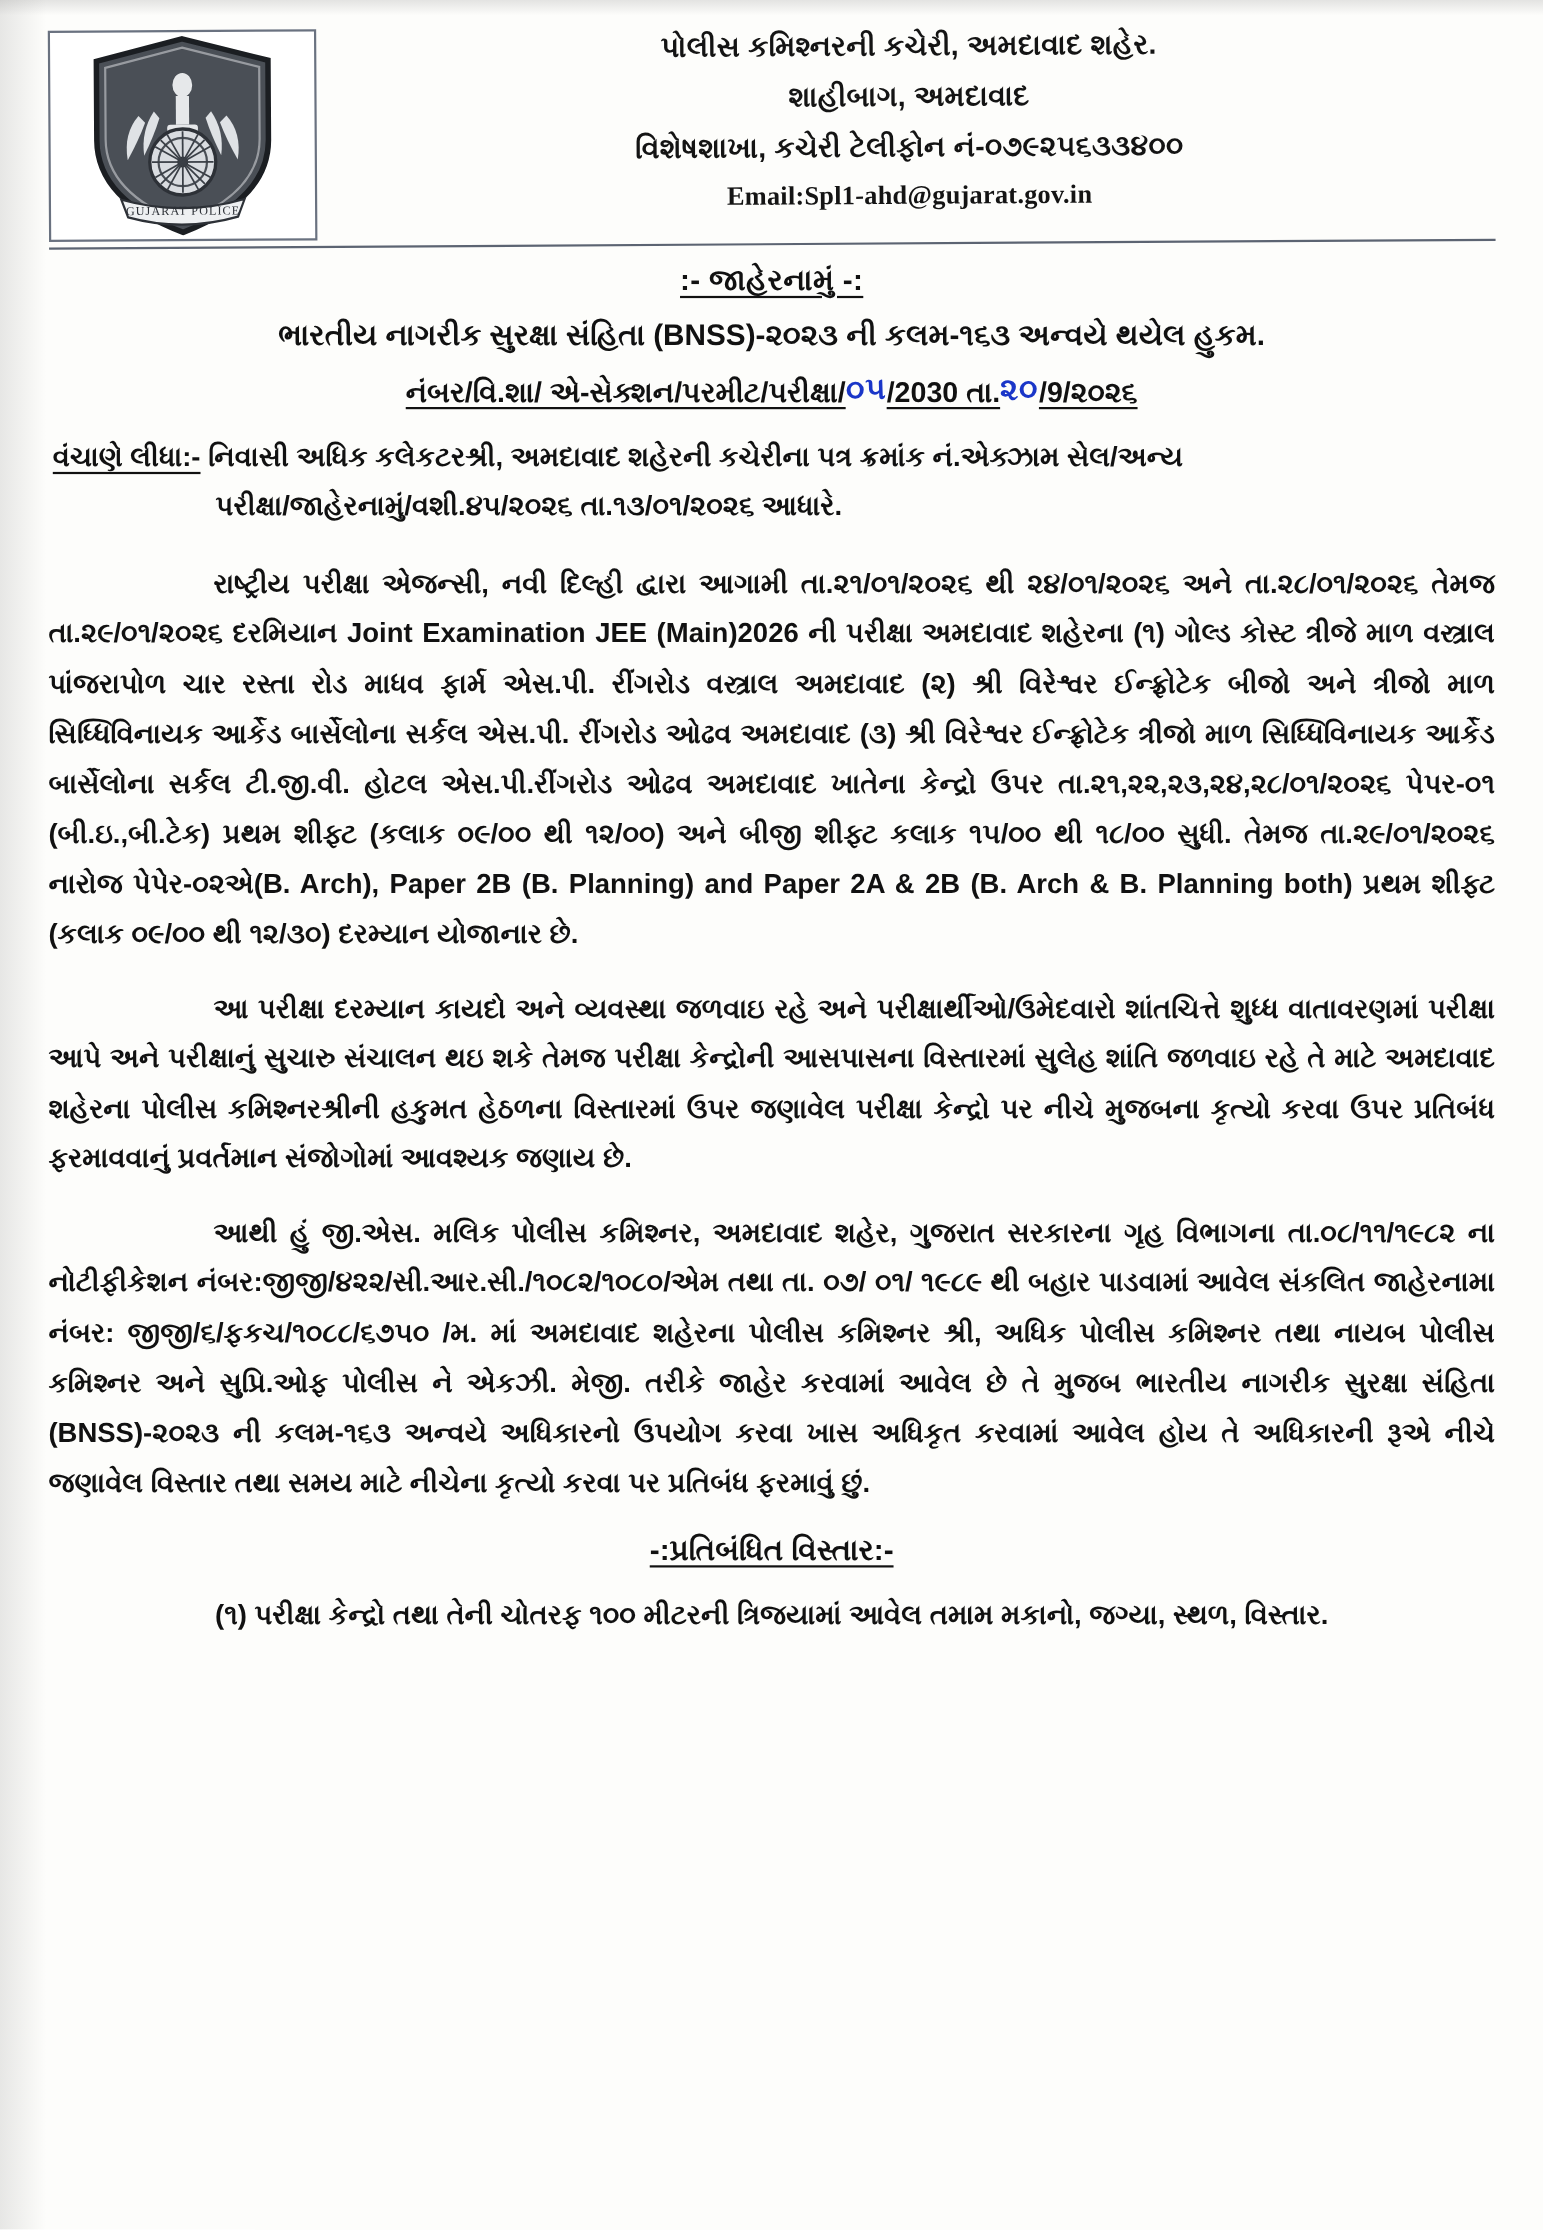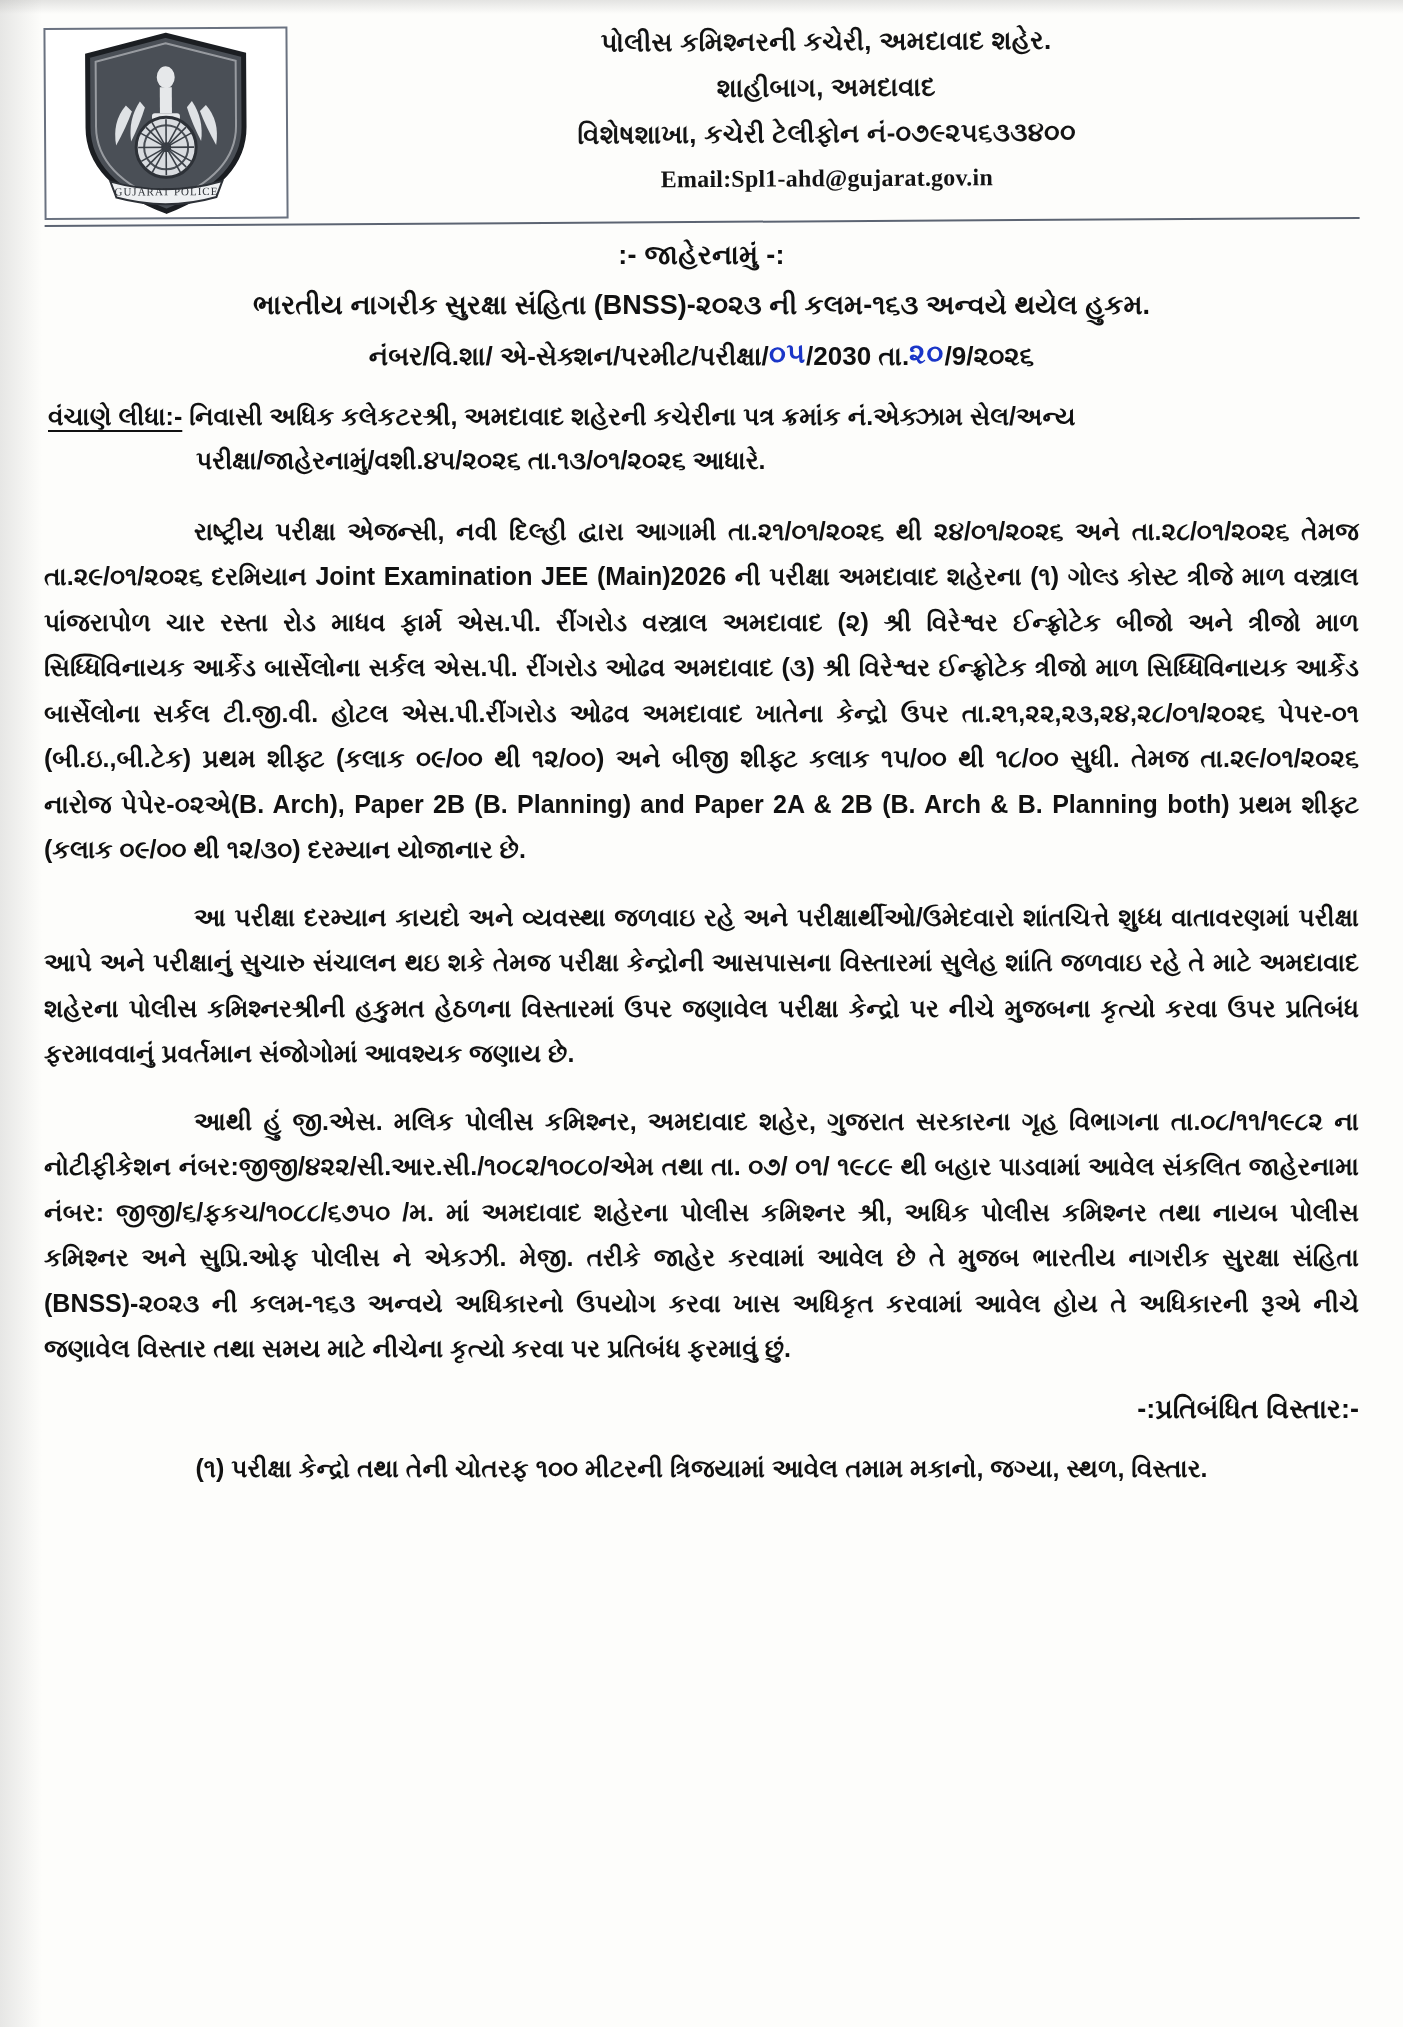--- a/index.html
+++ b/index.html
@@ -90,21 +90,21 @@
   }
 
   
   .doc-body {
     position: absolute;
     left: 44px;
     top: 232px;
     width: 1315px;
   }
   .center { text-align: center; }
-  .u { text-underline-offset: 5px; }
+  .u { text-decoration: underline; text-underline-offset: 5px; }
 
   .title-notice {
     font-family: "Liberation Sans", "DejaVu Sans", sans-serif;
     font-size: 27px;
     font-weight: 700;
     margin: 8px 0 16px 0;
     letter-spacing: 0.3px;
   }
   .title-act {
     font-family: "Liberation Sans", "DejaVu Sans", sans-serif;
@@ -151,21 +151,21 @@
     text-align: justify;
     text-justify: inter-word;
     margin: 0 0 22px 0;
     text-indent: 150px;
   }
 
   .section-heading {
     font-family: "Liberation Sans", "DejaVu Sans", sans-serif;
     font-size: 27px;
     font-weight: 700;
-    text-align: right;
+    text-align: center;
     margin: 6px 0 22px 0;
   }
 
   .listline {
     font-family: "Liberation Sans", "DejaVu Sans", sans-serif;
     font-size: 25px;
     font-weight: 700;
     line-height: 1.72;
     margin: 0 0 8px 0;
     text-align: center;

